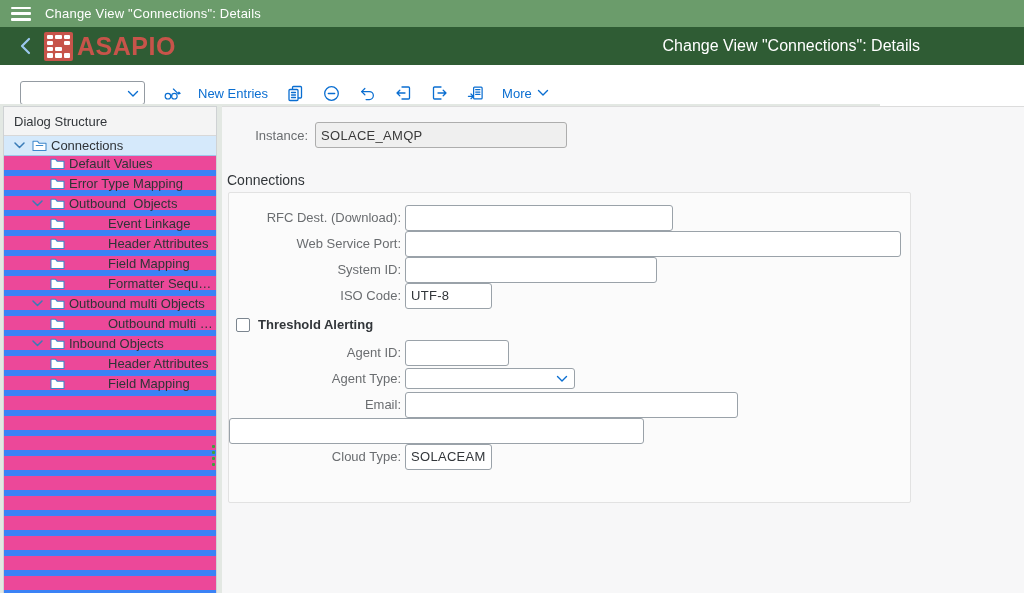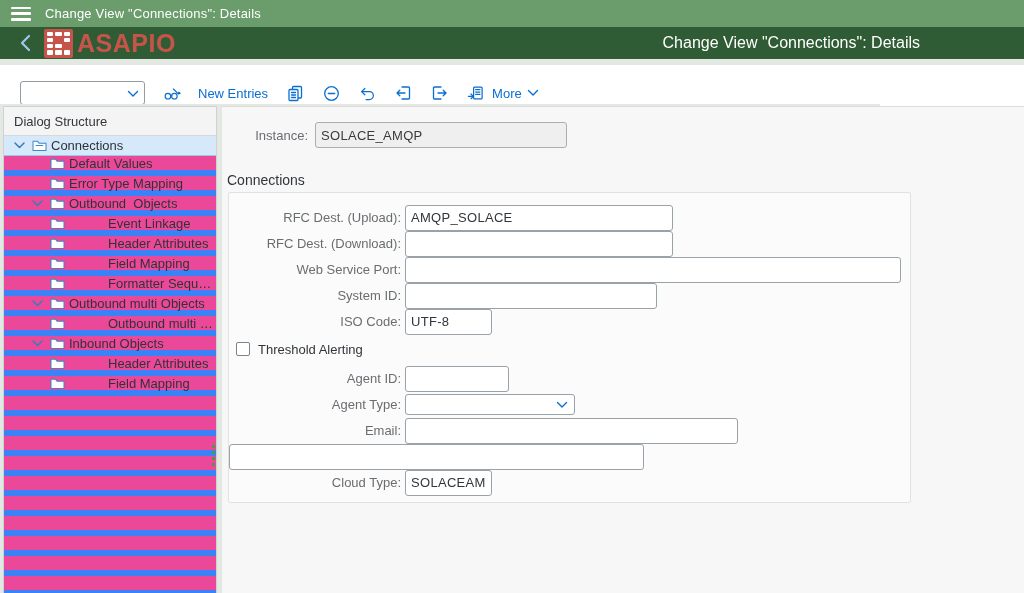--- a/index.html
+++ b/index.html
@@ -8,21 +8,21 @@
 
   
   .topbar { position:absolute; top:0; left:0; width:1024px; height:27px;
     background:#6b9c6b; display:flex; align-items:center; }
   .hamburger { width:20px; height:14px; margin-left:11px; display:flex;
     flex-direction:column; justify-content:space-between; cursor:pointer; }
   .hamburger span { display:block; height:2.5px; background:#fff; border-radius:1px; }
   .topbar-title { color:#fff; font-size:13px; margin-left:14px; letter-spacing:.2px; }
 
   
-  .appbar { position:absolute; top:27px; left:0; width:1024px; height:32px;
+  .appbar { position:absolute; top:27px; left:0; width:1024px; height:38px;
     background:#2f5c34; display:flex; align-items:center; }
   .back-btn { margin-left:16px; width:20px; height:22px; display:flex;
     align-items:center; justify-content:center; cursor:pointer; }
   .logo { width:29px; height:29px; margin-left:8px; background:#c7544a; border-radius:2px;
     display:grid; grid-template-columns:repeat(3,1fr); grid-template-rows:repeat(4,1fr);
     gap:2px; padding:3px; }
   .logo i { background:#fff; border-radius:1px; }
   .logo i.off { background:transparent; }
   .brand { color:#c7544a; font-size:25px; font-weight:600; letter-spacing:.5px; margin-left:4px; }
   .appbar-title { position:absolute; right:104px; color:#fff; font-size:16px; }
@@ -34,21 +34,21 @@
     border-radius:3px; background:#fff; display:flex; align-items:center; cursor:text; }
   .cmd-box input { border:0; outline:0; flex:1; min-width:0; height:100%;
     font-size:13px; padding:0 4px; background:transparent; }
   .cmd-box .chev { margin-right:5px; }
   .tbi { width:17px; height:17px; margin-left:19px; cursor:pointer; flex:none;
     display:flex; align-items:center; justify-content:center; }
   .tbi svg { stroke:#0a6ed1; fill:none; stroke-width:1.3; stroke-linecap:round; stroke-linejoin:round; }
   .txtbtn { background:none; border:0; color:#0a6ed1; font-size:13px;
     font-family:"Liberation Sans",sans-serif; margin-left:17px; cursor:pointer; }
   .morebtn { display:flex; align-items:center; gap:5px; color:#0a6ed1; font-size:13px;
-    margin-left:8px; cursor:pointer; }
+    margin-left:18px; cursor:pointer; }
   .chev svg, .morebtn svg { stroke:#0a6ed1; fill:none; stroke-width:1.4;
     stroke-linecap:round; stroke-linejoin:round; }
 
   
   .content { position:absolute; top:104px; left:0; width:880px; height:489px;
     background:#e3e8e3; }
 
   
   .tree-panel { position:absolute; left:3px; top:2px; width:214px; height:487px;
     background:#fff; border:1px solid #cfd2d4; border-bottom:0; overflow:hidden; }
@@ -76,21 +76,21 @@
   input.field { height:21px; border:1px solid #9aa2a9; border-radius:3px; background:#fff;
     font-size:13px; font-family:"Liberation Sans",sans-serif; color:#32363a;
     padding:12px 5px; outline:none; letter-spacing:.3px; }
   input.field[readonly] { background:#efefef; border-color:#adadad; color:#3a3a3a; }
   .section-title { margin:24px 0 4px 5px; font-size:14px; color:#32363a; }
   .groupbox { margin-left:6px; width:683px; height:311px; background:#fbfbfb;
     border:1px solid #e2e2e2; border-radius:2px; padding-top:14px; }
   .frow { display:flex; align-items:center; height:21px; margin-bottom:5px; }
   .flabel { width:172px; flex:none; text-align:right; font-size:13px; color:#6a6d70;
     margin-right:4px; }
-  .cb-row { margin:10px 0 10px 7px; height:16px; display:flex; align-items:flex-start; }
+  .cb-row { margin:10px 0 10px 7px; height:16px; display:flex; align-items:flex-end;font-weight:bold; }
   .cb { width:14px; height:14px; border:1.5px solid #7b858f; border-radius:2px;
     background:#fff; cursor:pointer; flex:none; }
   .cb-label { font-size:13px; color:#32363a; margin-left:8px; cursor:pointer; }
   .fselect { height:21px; border:1px solid #9aa2a9; border-radius:3px; background:#fff;
     display:flex; align-items:center; cursor:pointer; }
   .fselect .sel-val { flex:1; font-size:13px; color:#32363a; padding-left:5px; }
   .fselect svg { margin-right:6px; stroke:#0a6ed1; fill:none; stroke-width:1.4;
     stroke-linecap:round; stroke-linejoin:round; }
 </style>
 </head>
@@ -354,24 +354,20 @@
     <div class="inst-row">
       <label class="inst-label">Instance:</label>
       <input class="field" style="width: 252px;" readonly="" value="SOLACE_AMQP">
     </div>
 
     <div class="section-title">Connections</div>
 
     <div class="groupbox">
 
       <div class="frow">
-        <label class="flabel">RFC Dest. (Upload):</label>
-        <input class="field" style="width: 268px;" value="AMQP_SOLACE">
-      </div>
-      <div class="frow">
         <label class="flabel">RFC Dest. (Download):</label>
         <input class="field" style="width: 268px;" value="">
       </div>
       <div class="frow">
         <label class="flabel">Web Service Port:</label>
         <input class="field" style="width: 496px;" value="">
       </div>
       <div class="frow">
         <label class="flabel">System ID:</label>
         <input class="field" style="width: 252px;" value="">

